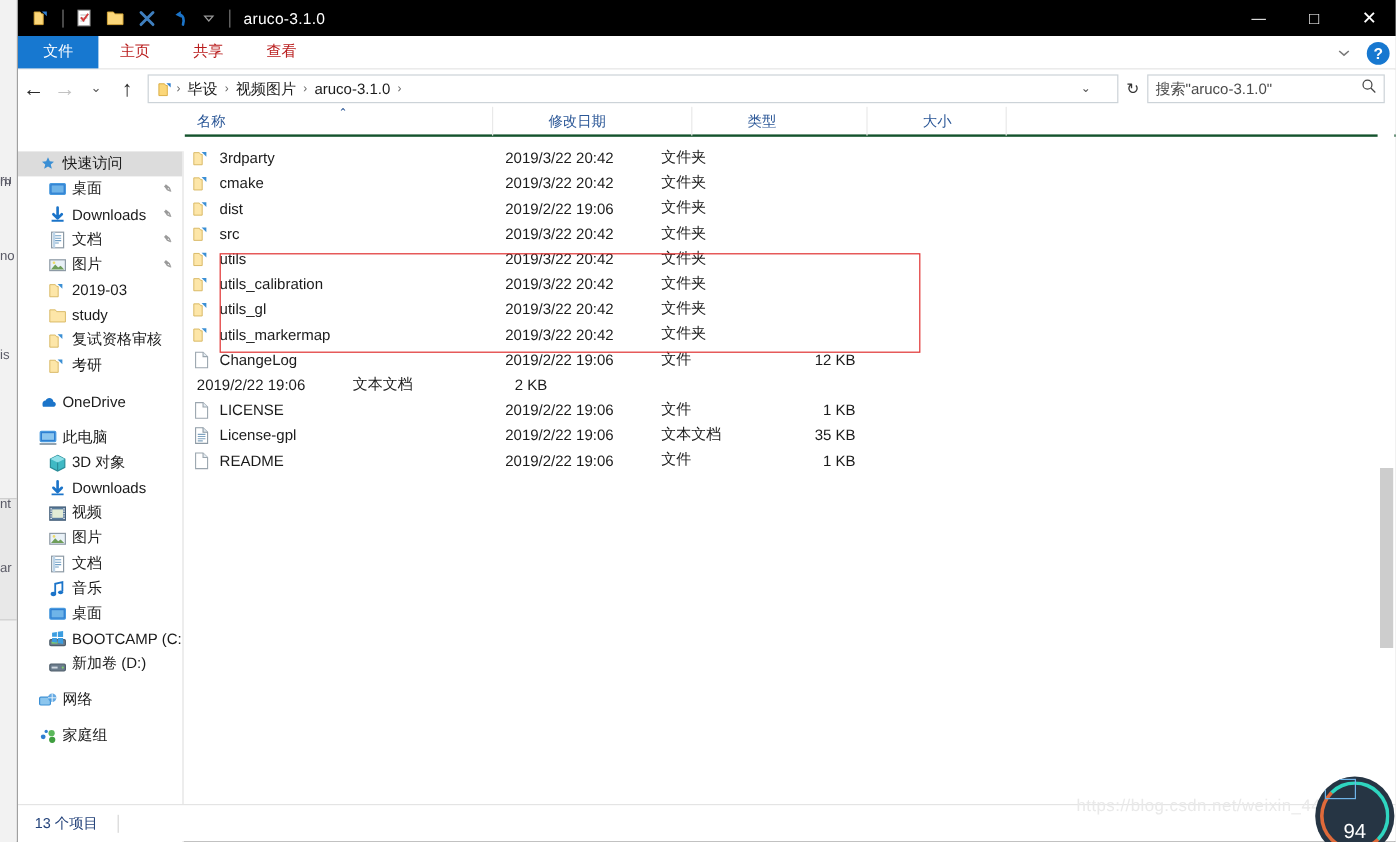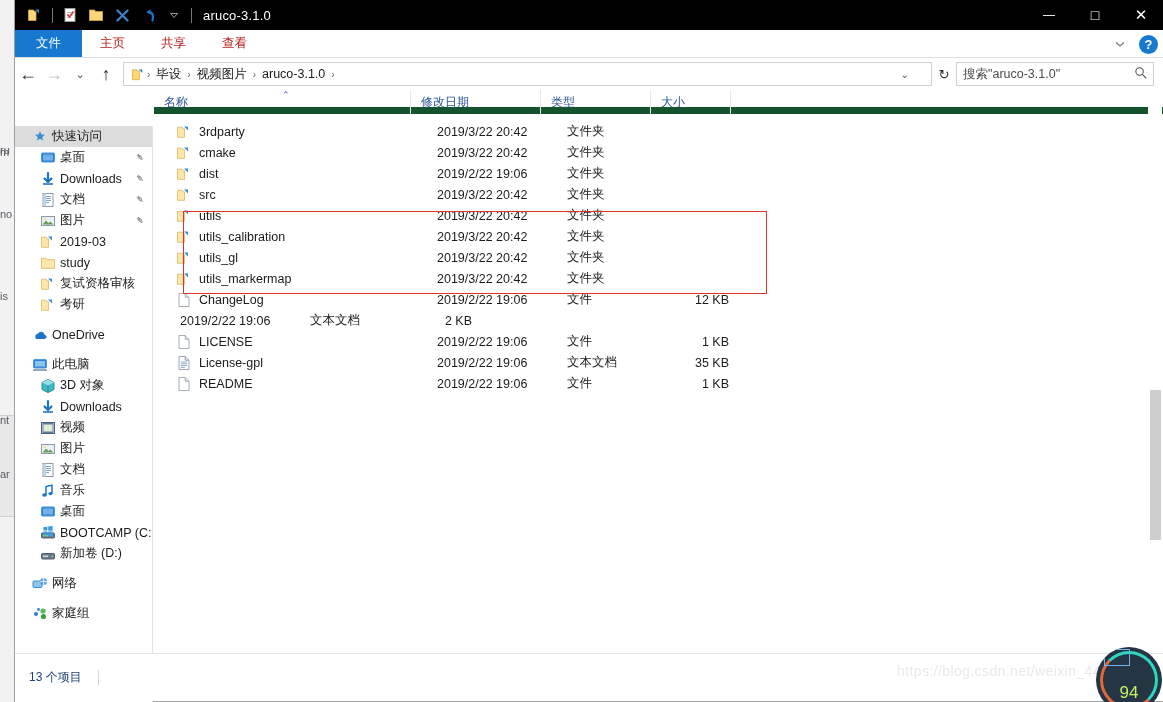--- a/index.html
+++ b/index.html
@@ -106,21 +106,21 @@
   .nav-item.gap { margin-top: 9px; }
   .nav-item .ico { position: absolute; left: 24px; width: 17px; height: 17px;
     display: flex; align-items: center; justify-content: center; }
   .nav-item .lbl { margin-left: 21px; }
   .nav-item.root { padding-left: 16px; }
   .nav-item.root .ico { left: 16px; }
   .pin { position: absolute; right: 8px; color: #9a9a9a; font-size: 11px; transform: rotate(45deg); }
 
   
   .listpane { position: absolute; left: 139px; top: 90px; width: 1010px; height: 580px; background: #fff; }
-  .colhdr { height: 24px; display: flex; border-bottom: 7px solid #14532d; position: relative; }
+  .colhdr { height: 24px; display: flex; align-items: center; border-bottom: 2px solid #14532d; position: relative; gap: 36px; }
   .col {
     font-size: 12px; color: #2b5797; height: 24px; display: flex; align-items: center;
     padding-left: 10px; border-right: 1px solid #e9e9e9; position: relative;
   }
   .c-name { width: 257px; }
   .c-date { width: 130px; }
   .c-type { width: 110px; }
   .c-size { width: 80px; }
   .sort-caret { position: absolute; left: 128px; top: 0px; color: #2b5797; font-size: 9px; }
   .row {
@@ -139,39 +139,39 @@
     position: absolute; left: 168px; top: 211px; width: 584px; height: 83px;
     border: 1.5px solid #e03131; pointer-events: none;
   }
 
   
   .vscroll { position: absolute; right: 0px; top: 90px; width: 14px; height: 580px; background: #fff; }
   .vthumb { position: absolute; right: 1px; top: 300px; width: 11px; height: 150px; background: #cdcdcd; }
 
   
   .statusbar {
-    position: absolute; left: 0; bottom: 0; width: 1149px; height: 48px;
+    position: absolute; left: 0; bottom: 0; width: 1149px; height: 31px;
     border-top: 1px solid #e4e4e4; display: flex; align-items: center; background: #fff;
   }
   .status-txt { font-size: 12px; color: #23427a; padding-left: 14px; }
   .status-sep { width: 1px; height: 15px; background: #d6d6d6; margin-left: 16px; }
 
   
   .watermark {
     position: absolute; right: 12px; bottom: 22px; font-size: 14px; color: #e9e9e9;
     letter-spacing: .4px; white-space: nowrap; z-index: 5;
   }
   .gauge {
     position: absolute; right: 0px; bottom: -12px; width: 66px; height: 66px;
     border-radius: 50%; background: #263544; overflow: hidden; z-index: 6;
   }
   .gauge .ring { position: absolute; left: 4px; top: 4px; width: 58px; height: 58px;
     border-radius: 50%; border: 3px solid #e06a3a; border-right-color: #2fd6c0; border-top-color: #2fd6c0; }
   .gauge .num { position: absolute; left: 0; top: 36px; width: 66px; text-align: center;
-    color: #bef264; font-size: 17px; }
+    color: #ffffff; font-size: 17px; }
   .gauge .box { position: absolute; left: 8px; top: 2px; width: 26px; height: 17px; border: 1px solid #6fb4e8; }
 </style>
 </head>
 <body>
 
 <div id="root">
 
   <div class="bg-strip">
     <div class="bg-frag" style="top:144px;">ru</div>
     <div class="bg-frag" style="top:146px;">m</div>
@@ -509,21 +509,21 @@
     <div class="listpane">
       <div class="colhdr">
         <div class="col c-name">
           <span>名称</span>
           <span class="sort-caret">⌃</span>
         </div>
         <div class="col c-date">修改日期</div>
         <div class="col c-type">类型</div>
         <div class="col c-size">大小</div>
       </div>
-      <div id="rows" style="padding-top:7px;padding-left:16px;">
+      <div id="rows" style="padding-top:7px;">
           <div class="row">
             <div class="cell name">
               <span class="fico">
                 <svg width="16" height="16" viewBox="0 0 16 16">
                   <path d="M1.5 3.2h4.6l1.1 1.5h1.3v8.6H1.5z" fill="#fde6a8" stroke="#d8b863" stroke-width=".8"></path>
                   <path d="M8 2.6l4 0 0 4z" fill="#3b8fd4"></path>
                 </svg>
               </span>
               <span>3rdparty</span>
             </div>

